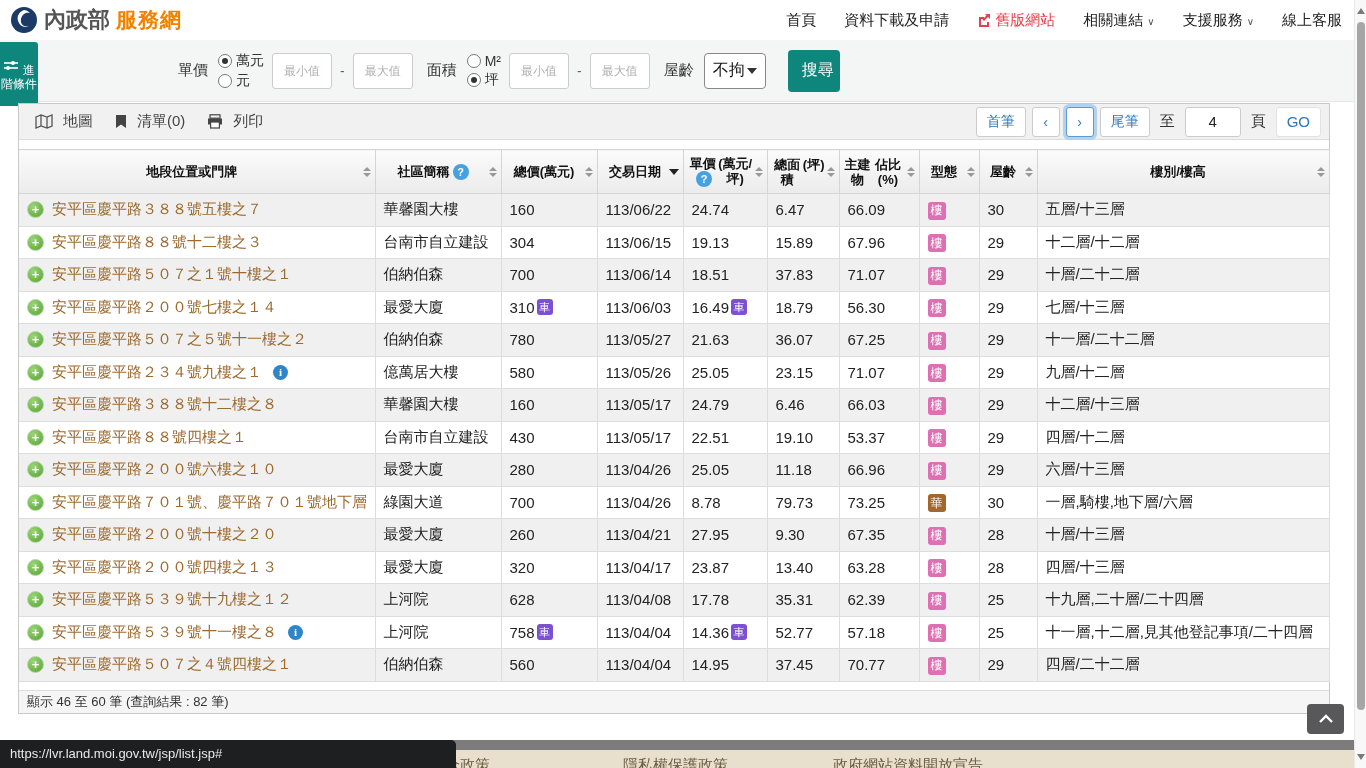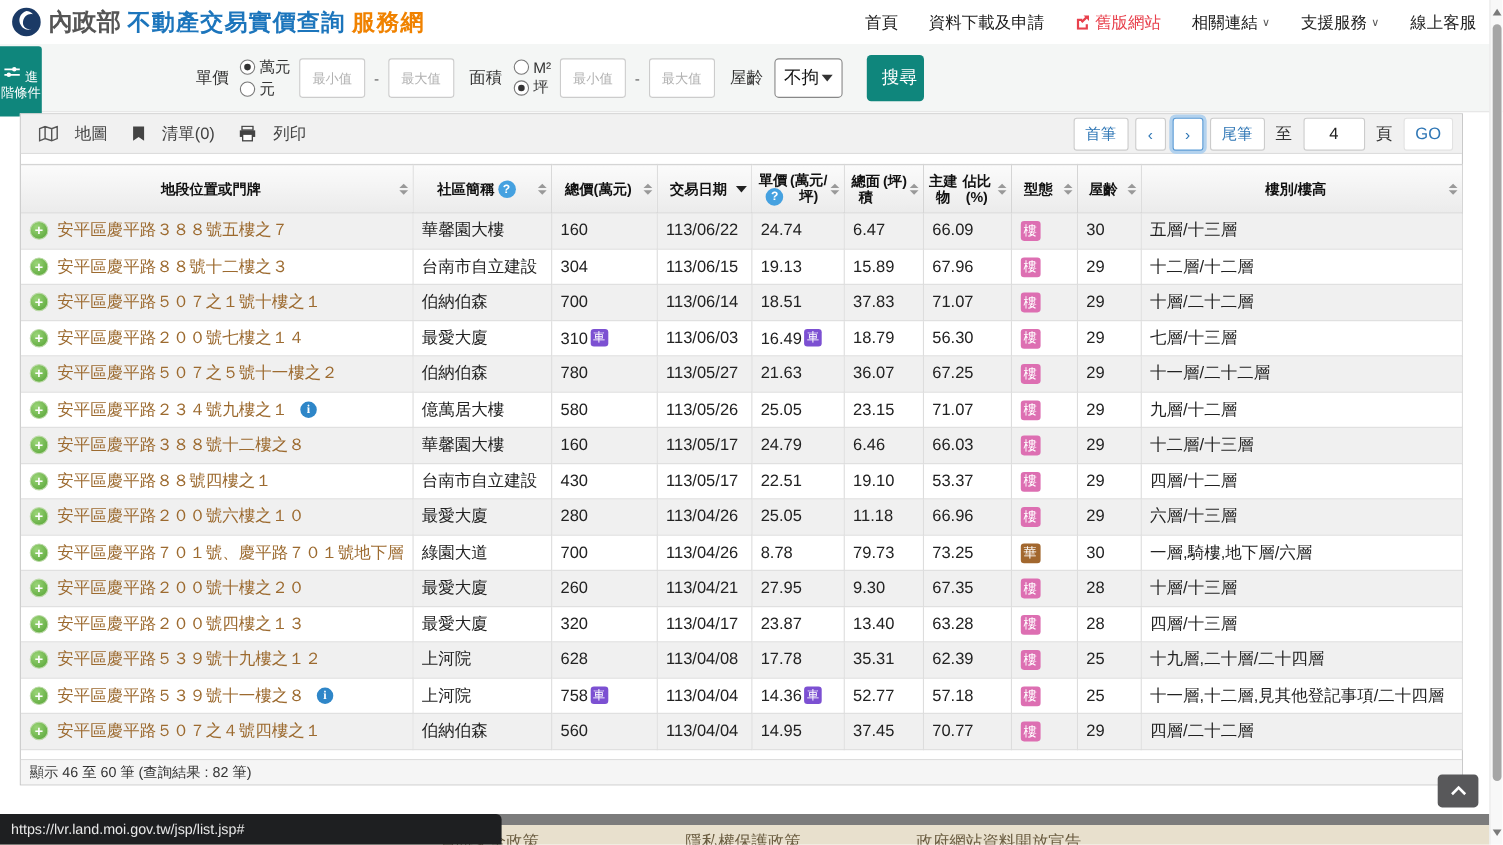--- a/index.html
+++ b/index.html
@@ -44,21 +44,21 @@
     border-top:6px solid #333; }
   .search-btn { width:52px; height:42px; background:#0f867c; color:#fff; font-size:16px;
     border:none; border-radius:4px; margin-left:14px; cursor:pointer;padding-left:8px; }
 
   
   .results { position:absolute; left:18px; top:103px; width:1312px; border:1px solid #c9c9c9;
     background:#fff; }
   .toolbar { height:36px; background:#f1f1f1; display:flex; align-items:center;
     justify-content:space-between; padding:0 8px 0 16px; border-bottom:1px solid #ddd; }
   .tools { display:flex; align-items:center; gap:22px; }
-  .tool { display:flex; align-items:center; gap:15px; font-size:15px; color:#444; cursor:pointer; }
+  .tool { display:flex; align-items:center; gap:10px; font-size:15px; color:#444; cursor:pointer; }
   .tool svg { display:block; }
   .pager { display:flex; align-items:center; gap:6px; }
   .pbtn { min-width:28px; height:30px; background:#fff; border:1px solid #ccc; border-radius:3px;
     color:#2e76b5; font-size:14px; padding:0 10px; cursor:pointer; }
   .pbtn.arrow { padding:0 8px; }
   .pbtn.focused { border:1px solid #5b9bd5; box-shadow:0 0 0 3px #b3d2ee; }
   .pager .to-label, .pager .page-label { font-size:15px; color:#333; margin:0 4px; }
   .page-input { width:56px; height:30px; border:1px solid #ccc; border-radius:3px; font-size:15px;
     text-align:center; color:#222; }
   .go-btn { height:30px; background:#fff; border:1px solid #e2e2e2; border-radius:3px;
@@ -136,21 +136,20 @@
 
 <div class="page">
 
   <header class="topbar">
     <div class="brand">
       <svg class="mark" viewBox="0 0 28 28">
         <circle cx="14" cy="14" r="13" fill="#1b3a66"></circle>
         <path d="M14 4 C8 6 6 12 9 17 C11 21 16 22 20 20 C14 22 10 18 11 13 C12 9 15 6 20 7 C18 5 16 4 14 4 Z" fill="#fff"></path>
       </svg>
       <span class="ministry">內政部</span>
-      <span class="blue">不動產交易實價查詢</span>
       <span class="orange">服務網</span>
     </div>
     <nav class="topnav">
       <span class="navitem">
           <span>首頁</span>
         </span>
       <span class="navitem">
           <span>資料下載及申請</span>
         </span>
       <span class="navitem red">

